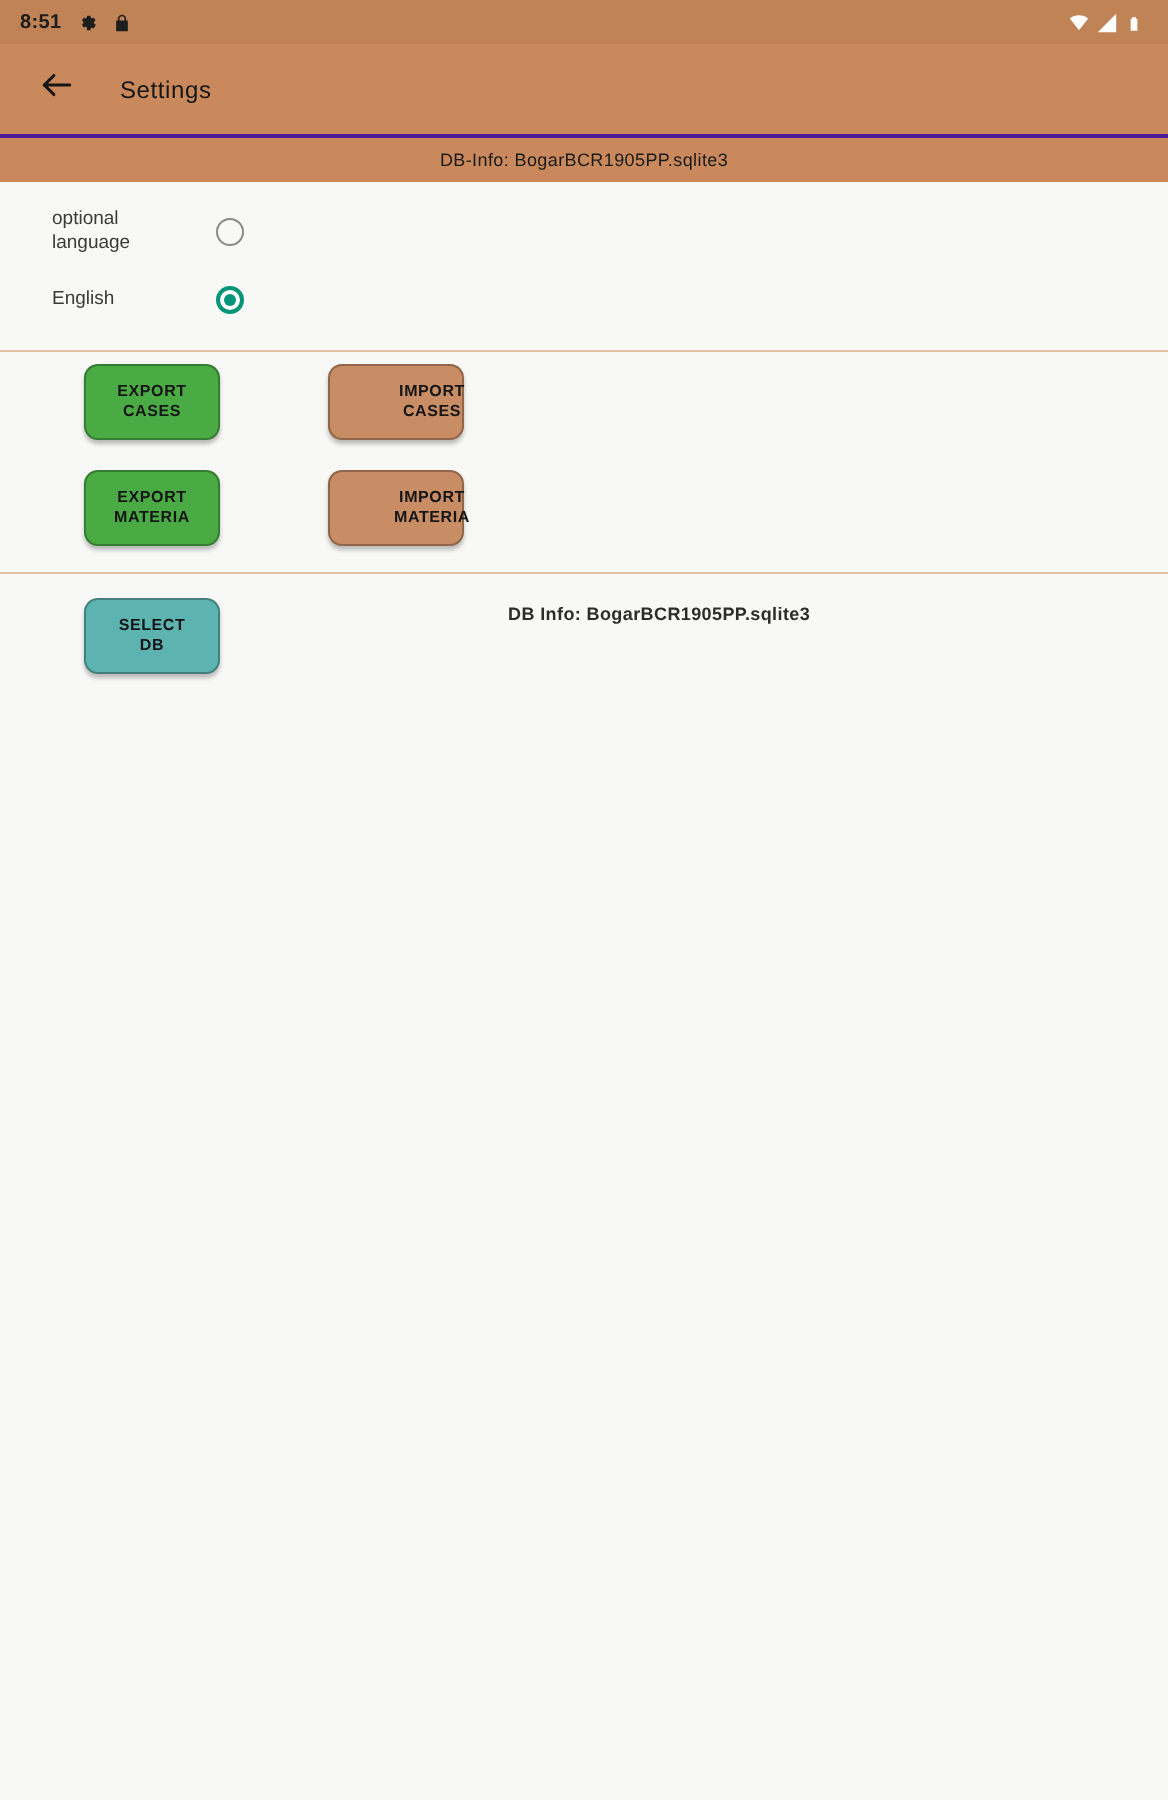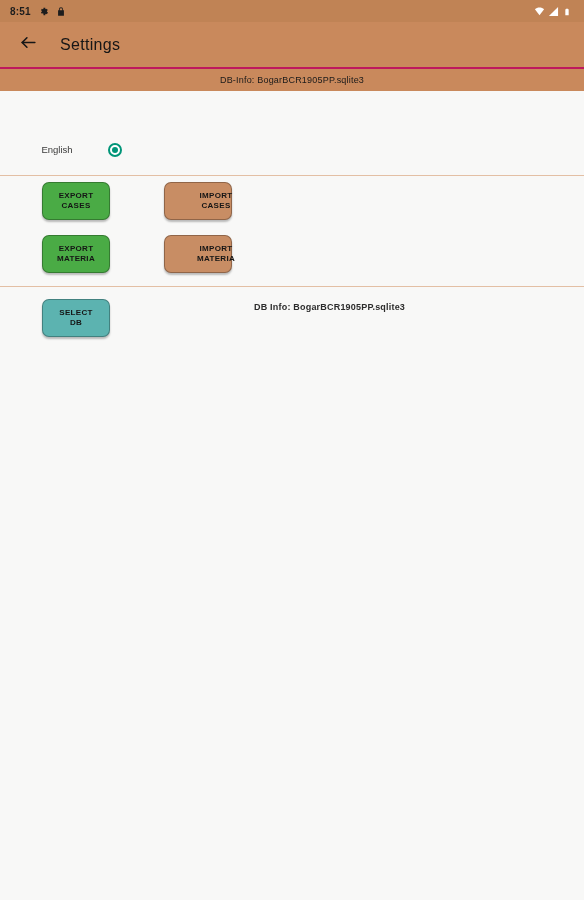--- a/index.html
+++ b/index.html
@@ -61,29 +61,29 @@
   .back-btn {
     width: 28px;
     height: 28px;
     display: flex;
     align-items: center;
     justify-content: center;
     cursor: pointer;
   }
   .app-title {
     margin-left: 18px;
-    font-size: 16px;
+    font-size: 12px;
     color: #161616;
     letter-spacing: .3px;
   }
 
   
   .db-banner-wrap {
     background: #c9895c;
-    border-top: 2px solid #be185d;
+    border-top: 2px solid #4c1d95;
     height: 22px;
     display: flex;
     align-items: center;
     justify-content: center;
   }
   .db-banner-text {
     font-size: 9px;
     color: #1a1a1a;
     letter-spacing: .2px;
   }
@@ -252,22 +252,26 @@
   </div>
   <div class="app-title">Settings</div>
 </div>
 
 <div class="db-banner-wrap">
   <span class="db-banner-text">DB-Info: BogarBCR1905PP.sqlite3</span>
 </div>
 
 <div class="section lang-section">
 
-
-  <div class="lang-row" style="left:26px; top:52px;text-align:center;">
+  <div class="lang-row" style="left:26px; top:13px;">
+    <span class="lang-label">optional language</span>
+    <span class="radio off" style="margin-left:20px;"></span>
+  </div>
+
+  <div class="lang-row" style="left:26px; top:52px;">
     <span class="lang-label">English</span>
     <span class="radio on" style="margin-left:20px;"></span>
   </div>
 
   <div class="menu-lang-block">
     <div class="menu-lang-label">Menu Language EN</div>
     <div class="menu-lang-radio-wrap">
       <span class="radio on"></span>
     </div>
   </div>

